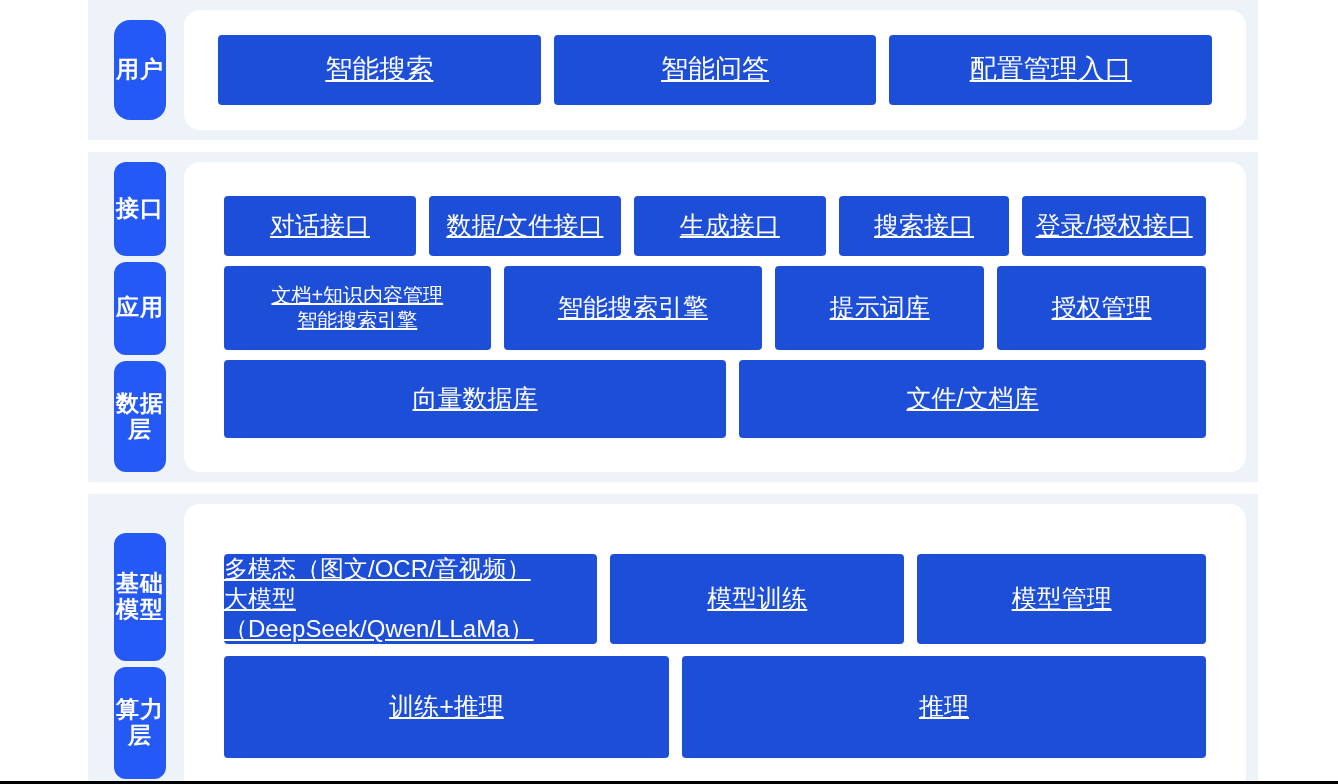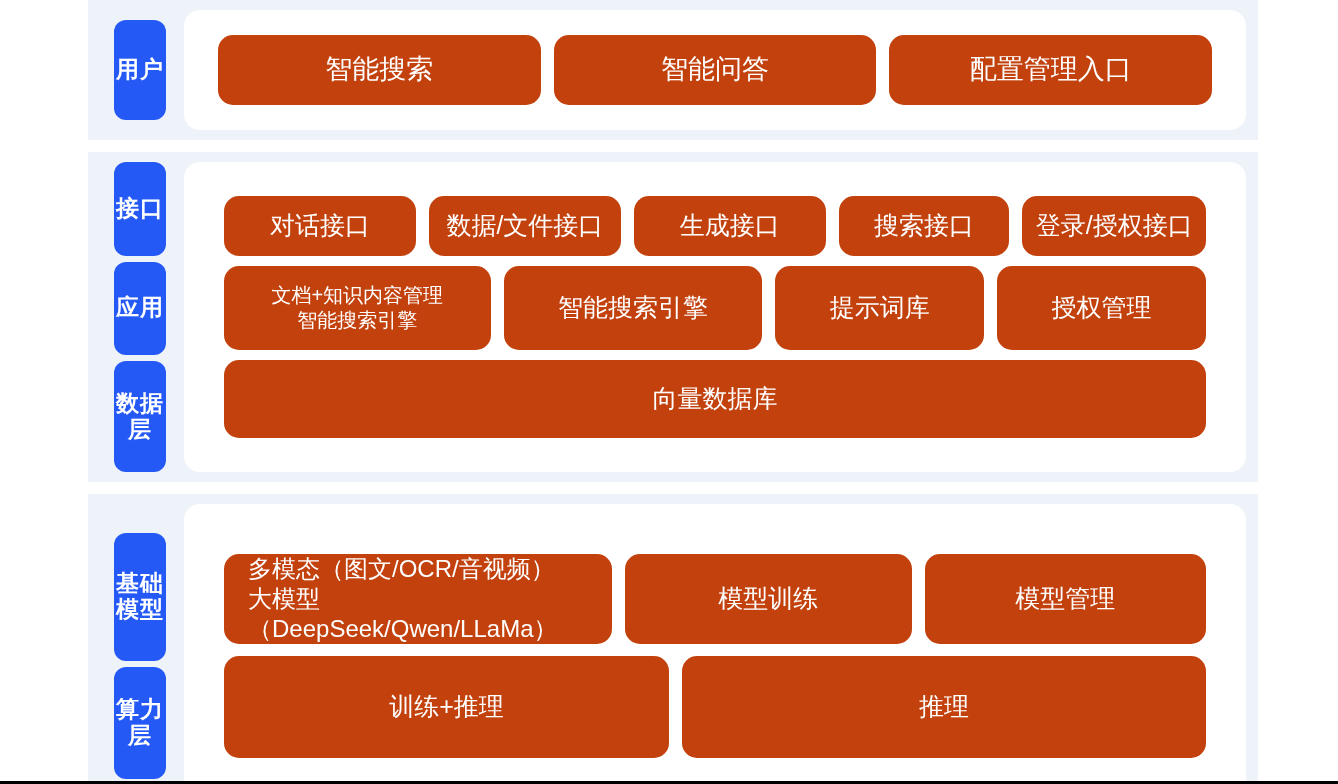--- a/index.html
+++ b/index.html
@@ -88,32 +88,33 @@
   }
 
   .row {
     display: flex;
     gap: 13px;
     width: 100%;
   }
 
   
   .box {
-    background: #c2410c;
-    border-radius: 15px;
+    background: #1d4ed8;
+    border-radius: 4px;
     color: #ffffff;
     display: flex;
     align-items: center;
     justify-content: center;
     text-align: center;
     font-size: 25px;
     line-height: 1.25;
     box-sizing: border-box;
     padding: 6px 8px;
     white-space: pre-line;
+    text-decoration: underline;
   }
 
   
   .band-user .panel { padding: 16px 34px; }
   .band-user .box { height: 70px; flex: 1; font-size: 27px; }
 
   
   .row-interface .box { height: 60px; }
   .row-interface .box:nth-child(1) { flex: 1.07; }
   .row-interface .box:nth-child(2) { flex: 1.07; }
@@ -129,21 +130,21 @@
   .row-app .box:nth-child(4) { flex: 0.97; }
 
   
   .row-data .box { height: 78px; }
   .row-data .box:nth-child(1) { flex: 1.1; }
   .row-data .box:nth-child(2) { flex: 1.02; }
   .row-data .box:nth-child(3) { flex: 1.22; }
 
   
   .row-model .box { height: 90px; }
-  .row-model .box:nth-child(1) { flex: 1.34; font-size: 24px; text-align: left; justify-content: flex-start; padding-left: 24px; }
+  .row-model .box:nth-child(1) { flex: 1.34; font-size: 24px; text-align: left; justify-content: flex-start; padding-left: 0; }
   .row-model .box:nth-child(2) { flex: 1.02; }
   .row-model .box:nth-child(3) { flex: 1.0; }
 
   
   .row-compute .box { height: 102px; }
   .row-compute .box:nth-child(1) { flex: 1.03; }
   .row-compute .box:nth-child(2) { flex: 1.22; }
 
   .band-base .panel { gap: 12px; padding: 16px 40px; }
 
@@ -157,21 +158,21 @@
     background: #000000;
   }
 </style>
 </head>
 <body>
 
 <div id="diagram">
 
   <div class="band band-user">
     <div class="badge-col">
-      <div class="badge" style="height:100px;">用户</div>
+      <div class="badge" style="height:100px;border-radius:16px;">用户</div>
     </div>
     <div class="panel">
       <div class="row row-user">
         <div class="box">智能搜索</div>
         <div class="box">智能问答</div>
         <div class="box">配置管理入口</div>
       </div>
     </div>
   </div>
 
@@ -194,20 +195,21 @@
       <div class="row row-app">
         <div class="box">文档+知识内容管理
 智能搜索引擎</div>
         <div class="box">智能搜索引擎</div>
         <div class="box">提示词库</div>
         <div class="box">授权管理</div>
       </div>
 
       <div class="row row-data">
         <div class="box">向量数据库</div>
+        <div class="box">文件/文档库</div>
       </div>
 
     </div>
   </div>
 
   <div class="band band-base">
     <div class="badge-col">
       <div class="badge" style="height:128px;">基础模型</div>
       <div class="badge" style="height:112px;">算力层</div>
     </div>

